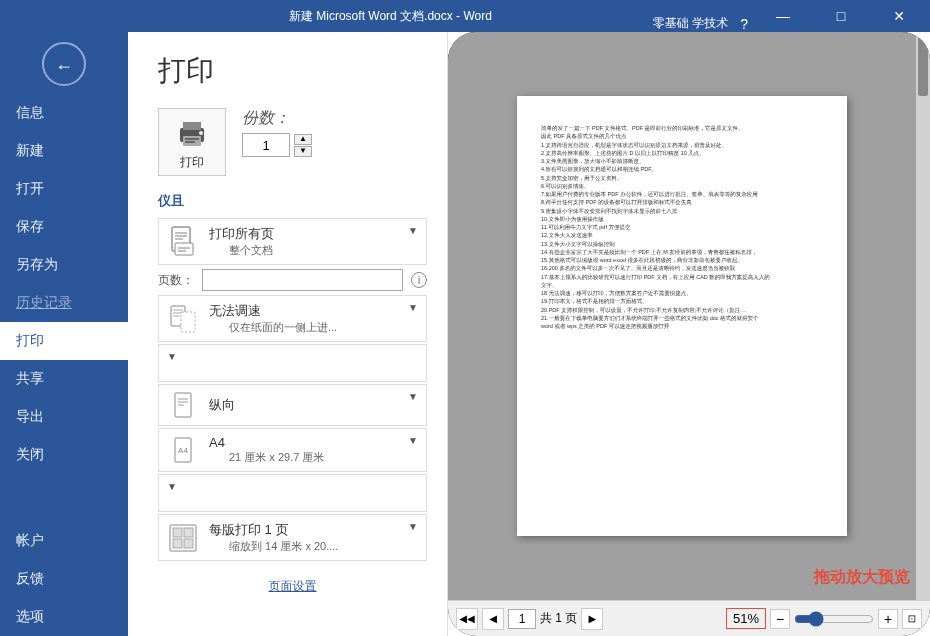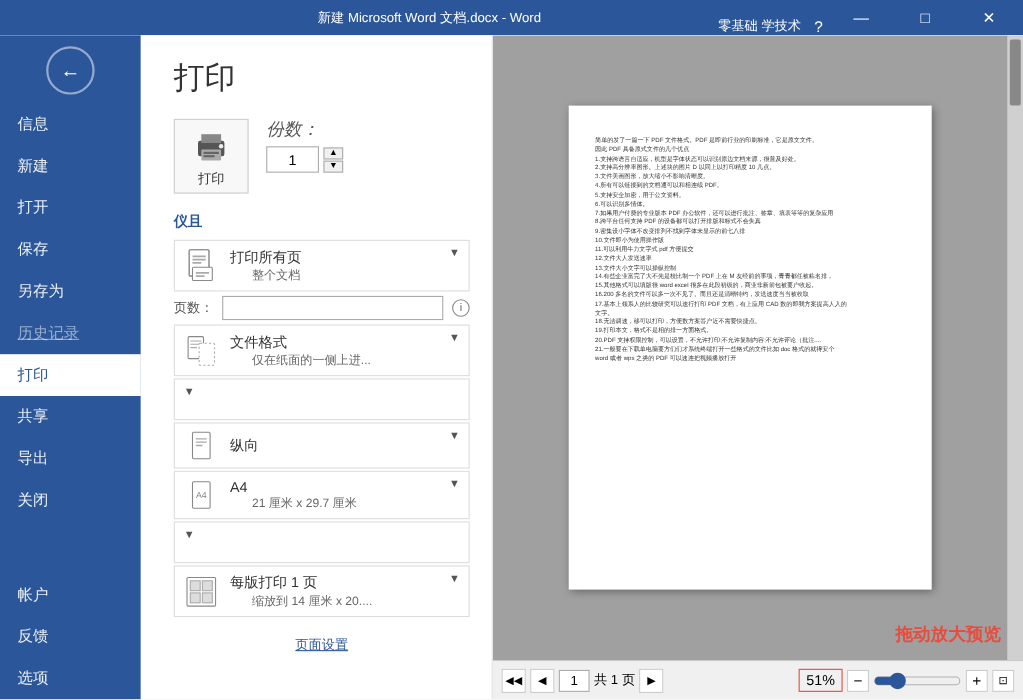--- a/index.html
+++ b/index.html
@@ -226,25 +226,26 @@
       cursor: pointer;
       text-decoration: underline;
       margin-top: 17px;
       display: block;
       text-align: center;
     }
 
     
     .preview-panel {
       flex: 1;
-      background: #e5e5e5;
+      background: #000000;
       display: flex;
       flex-direction: column;
       position: relative;
       overflow: hidden;
+      border-radius: 28px;
     }
     .preview-scroll-area {
       flex: 1;
       overflow: auto;
       display: flex;
       align-items: center;
       justify-content: center;
       padding: 16px;
       background: #a0a0a0;
     }
@@ -464,21 +465,21 @@
           <div class="dropdown-icon">
             <svg width="28" height="30" viewBox="0 0 28 30">
               <rect x="2" y="2" width="14" height="20" rx="1" fill="#fff" stroke="#888"></rect>
               <line x1="4" y1="6" x2="14" y2="6" stroke="#aaa" stroke-width="1"></line>
               <line x1="4" y1="9" x2="14" y2="9" stroke="#aaa" stroke-width="1"></line>
               <line x1="4" y1="12" x2="10" y2="12" stroke="#aaa" stroke-width="1"></line>
               <rect x="12" y="8" width="14" height="20" rx="1" fill="#fff" stroke="#aaa" stroke-dasharray="2,2"></rect>
             </svg>
           </div>
           <div class="dropdown-text-group">
-            <span class="dropdown-main">文件格式</span>
+            <span class="dropdown-main">无法调速</span>
             <span class="dropdown-sub">仅在纸面的一侧上进...</span>
           </div>
         </div>
         <span class="dropdown-arrow">▼</span>
       </div>
 
       <div class="dropdown-row">
         <span class="dropdown-arrow">▼</span>
       </div>
 

